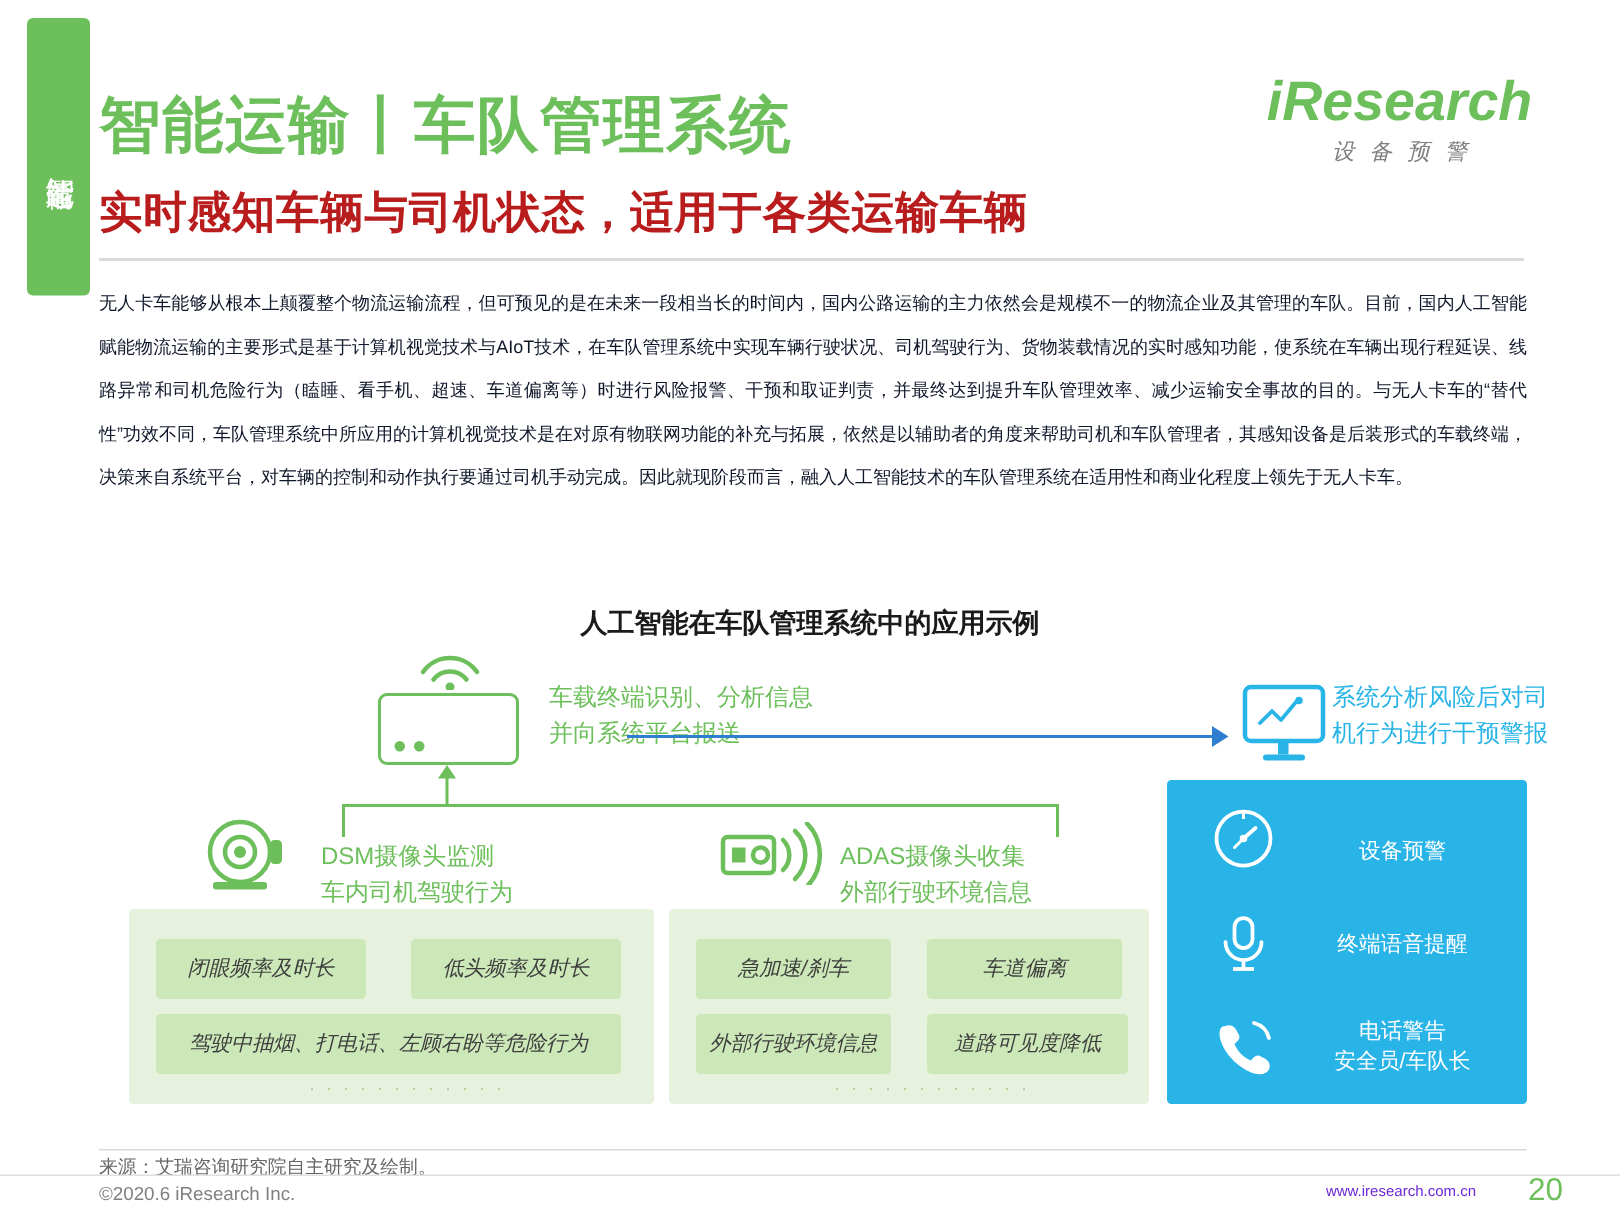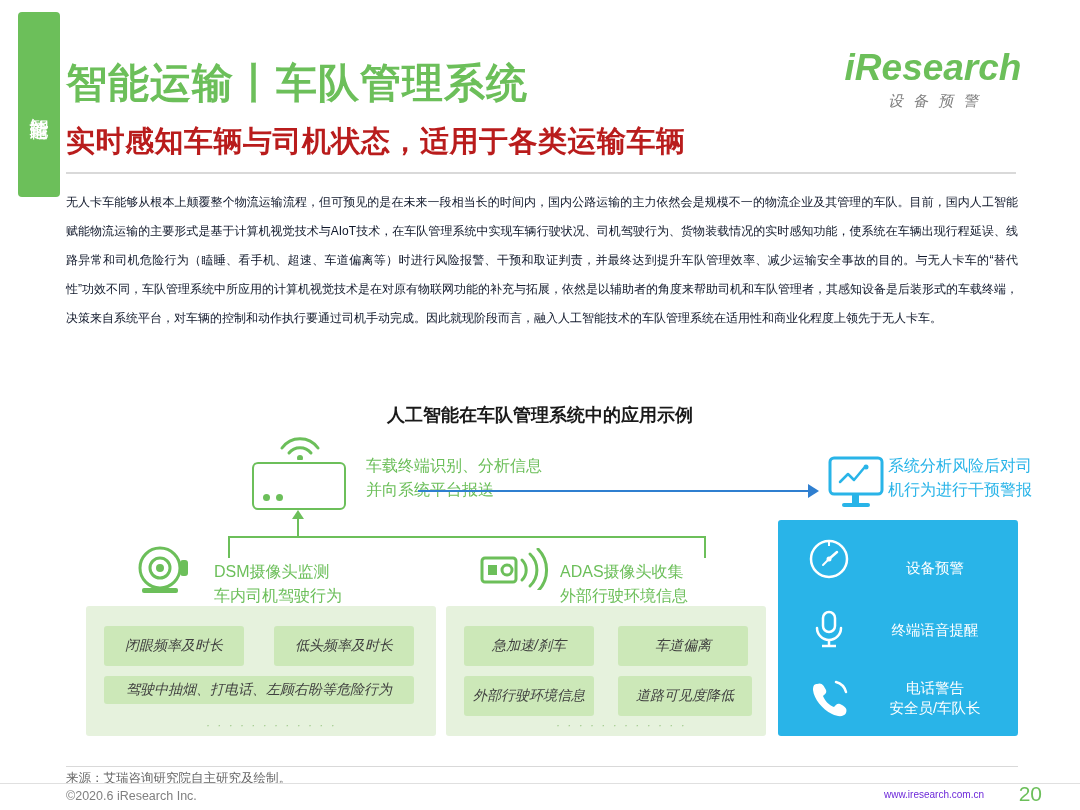--- a/index.html
+++ b/index.html
@@ -451,21 +451,21 @@
     </svg>
 
     <div class="label-green lbl-adas">
       <div>ADAS摄像头收集</div>
       <div>外部行驶环境信息</div>
     </div>
 
     <div class="panel panel-left">
       <div class="chip" style="left:18px; top:20px; width:140px; height:40px;">闭眼频率及时长</div>
       <div class="chip" style="left:188px; top:20px; width:140px; height:40px;">低头频率及时长</div>
-      <div class="chip" style="left:18px; top:70px; width:310px; height:28px;">驾驶中抽烟、打电话、左顾右盼等危险行为</div>
+      <div class="chip" style="left:18px; top:70px; width:310px; height:40px;">驾驶中抽烟、打电话、左顾右盼等危险行为</div>
       <div class="dots-row" style="left:120px; top:112px;">· · · · · · · · · · · ·</div>
     </div>
 
     <div class="panel panel-right">
       <div class="chip" style="left:18px; top:20px; width:130px; height:40px;">急加速/刹车</div>
       <div class="chip" style="left:172px; top:20px; width:130px; height:40px;">车道偏离</div>
       <div class="chip" style="left:18px; top:70px; width:130px; height:40px;">外部行驶环境信息</div>
       <div class="chip" style="left:172px; top:70px; width:134px; height:40px;">道路可见度降低</div>
       <div class="dots-row" style="left:110px; top:112px;">· · · · · · · · · · · ·</div>
     </div>

